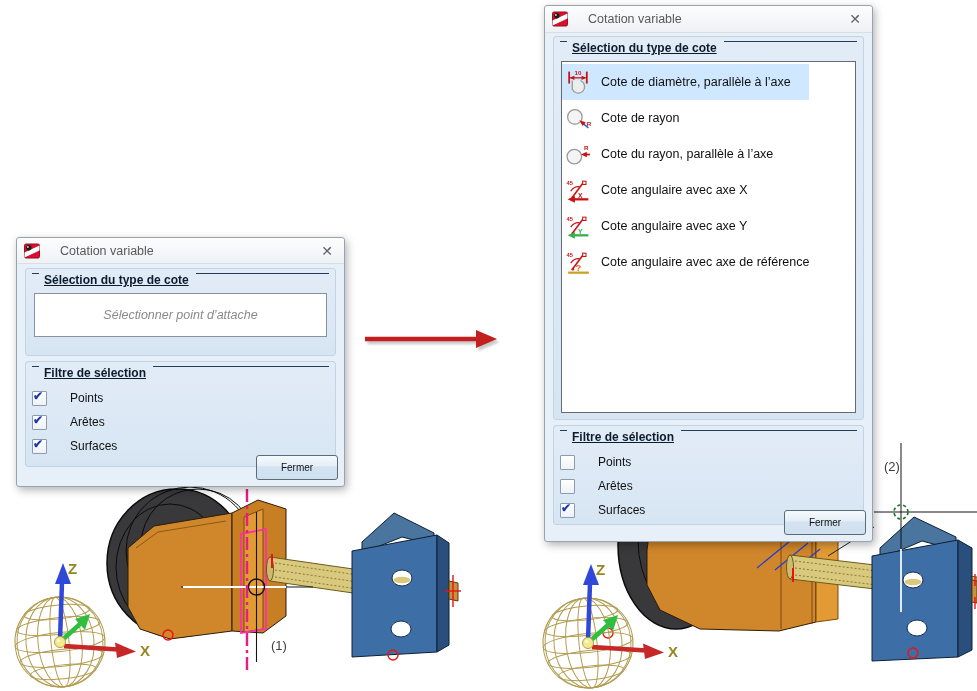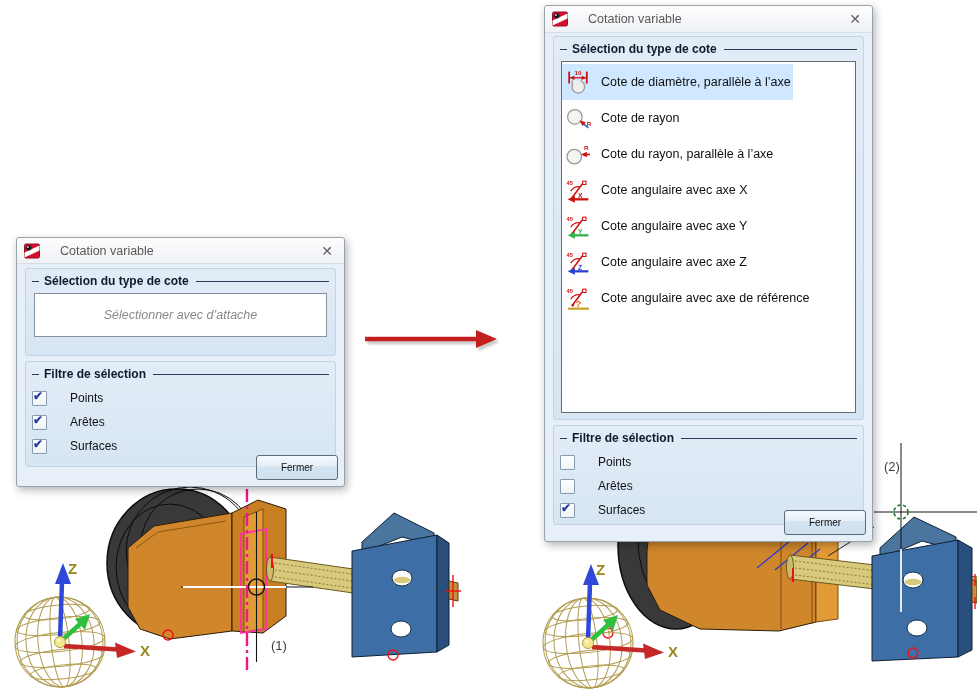--- a/index.html
+++ b/index.html
@@ -14,42 +14,42 @@
           font-size:12px;color:#111;box-sizing:border-box;}
   .titlebar{height:25px;display:flex;align-items:center;gap:20px;padding:0 7px;
             background:linear-gradient(#fdfdfe,#eef1f5);border-bottom:1px solid #d9dee4;
             border-radius:3px 3px 0 0;color:#595959;font-size:12.5px;}
   .titlebar .appicon{width:16px;height:16px;flex:none;}
   .titlebar .close{margin-left:auto;color:#5f5f5f;font-size:14px;width:20px;height:20px;
             display:flex;align-items:center;justify-content:center;}
   .dbody{padding:4px 8px 0;}
   .grp{border:1px solid #c2d3e5;border-radius:3px;
        background:linear-gradient(#e2ecf7,#d7e5f3);padding:2px 6px 6px;margin-bottom:5px;}
-  .ghdr{display:flex;align-items:center;font-weight:bold;font-size:12px;color:#0d1b2e;
-        height:16px;margin:2px 0 4px;white-space:nowrap;}
+  .ghdr{display:flex;align-items:flex-start;font-weight:bold;font-size:12px;color:#0d1b2e;
+        height:16px;margin:2px 0 4px;white-space:nowrap;text-decoration:underline;}
   .ghdr::before{content:"";width:7px;border-top:1.5px solid #2a3b55;margin-right:5px;}
   .ghdr::after{content:"";flex:1;border-top:1.5px solid #2a3b55;margin-left:7px;}
   .prompt{height:42px;margin:2px 2px 2px;background:#fff;border:1px solid #8791a0;
           display:flex;align-items:center;justify-content:center;font-style:italic;
           color:#8a8a8a;font-size:12.5px;}
   .cbrow{display:flex;align-items:center;gap:23px;height:24px;}
   .cb{width:13px;height:13px;flex:none;border:1px solid #8a9cb2;border-radius:1px;
       background:linear-gradient(#fff,#eef2f6);position:relative;}
   .cb.checked::after{content:"✔";position:absolute;left:0;top:-3px;font-size:12px;
       font-weight:bold;color:#2038a8;}
   .btn{position:absolute;width:80px;height:23px;right:6px;bottom:6px;
        background:linear-gradient(#f5fafd,#e4eef7 45%,#d3e3f1 46%,#cfe0ef);
        border:1px solid #5c6b7a;border-radius:3px;font-size:10px;color:#111;
        display:flex;align-items:center;justify-content:center;}
   
   .listbox{background:#fff;border:1px solid #646b75;margin:2px 1px;height:348px;
            overflow:hidden;padding-top:2px;}
   .lrow{height:36px;display:flex;}
   .lhl{display:flex;align-items:center;gap:9px;padding:0 12px 0 3px;}
-  .lrow.sel .lhl{background:#cfe7ff;padding-right:2px;}
+  .lrow.sel .lhl{background:#cfe7ff;padding-right:18px;}
   .licon{width:27px;height:27px;flex:none;}
   .llabel{font-size:12.5px;color:#101010;white-space:nowrap;}
   #dlgL{left:16px;top:237px;width:329px;height:250px;}
   #dlgR{left:544px;top:5px;width:329px;height:537px;}
 </style>
 </head>
 <body>
 
 <div id="stage">
 
@@ -266,21 +266,21 @@
           <use href="#i-app"></use>
         </svg>
     <span>Cotation variable</span>
     <span class="close">✕</span>
   </div>
   <div class="dbody">
     <div class="grp" style="height:78px;">
       <div class="ghdr">
             <span>Sélection du type de cote</span>
           </div>
-      <div class="prompt">Sélectionner avec d’attache</div>
+      <div class="prompt">Sélectionner point d’attache</div>
     </div>
     <div class="grp" style="height:96px;">
       <div class="ghdr">
             <span>Filtre de sélection</span>
           </div>
       <div class="cbrow">
         <span class="cb checked"></span>
         <span>Points</span>
       </div>
       <div class="cbrow">
@@ -346,28 +346,20 @@
               <span class="lhl">
           <svg class="licon">
                   <use href="#i-ang-y"></use>
                 </svg>
           <span class="llabel">Cote angulaire avec axe Y</span>
               </span>
             </div>
         <div class="lrow">
               <span class="lhl">
           <svg class="licon">
-                  <use href="#i-ang-z"></use>
-                </svg>
-          <span class="llabel">Cote angulaire avec axe Z</span>
-              </span>
-            </div>
-        <div class="lrow">
-              <span class="lhl">
-          <svg class="licon">
                   <use href="#i-ang-ref"></use>
                 </svg>
           <span class="llabel">Cote angulaire avec axe de référence</span>
               </span>
             </div>
       </div>
     </div>
     <div class="grp" style="height:90px;">
       <div class="ghdr">
             <span>Filtre de sélection</span>

